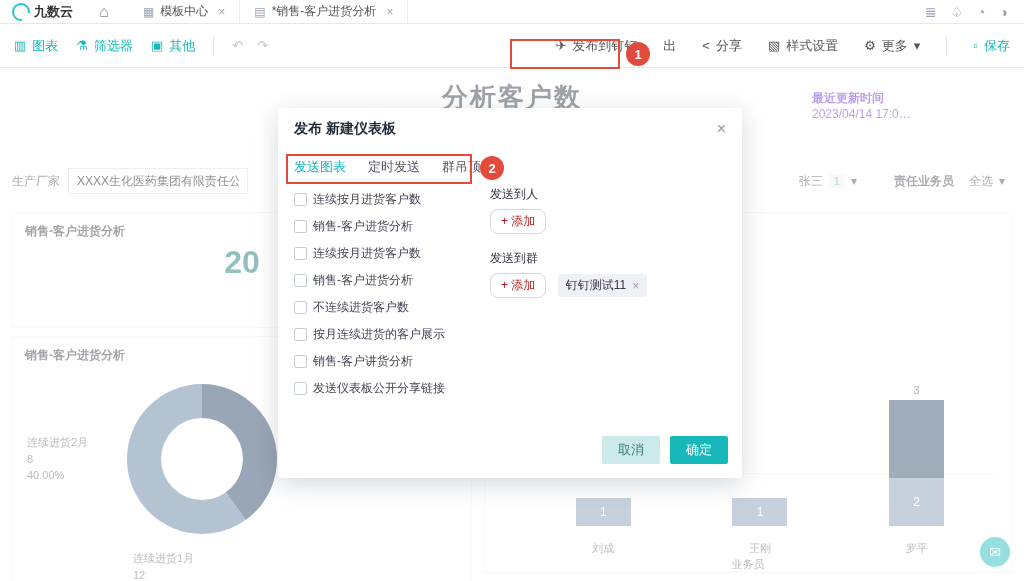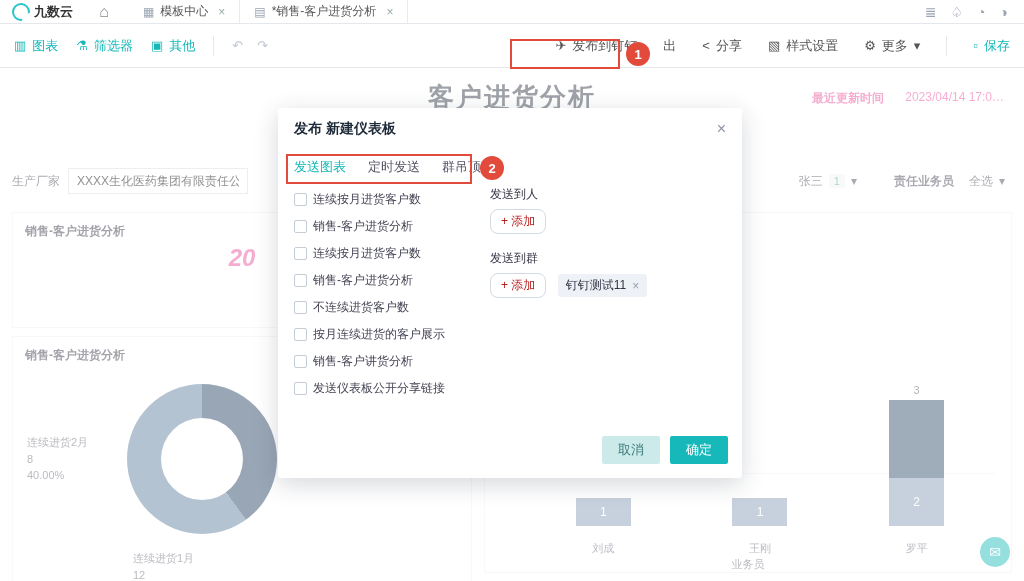--- a/index.html
+++ b/index.html
@@ -29,35 +29,35 @@
 .toolbar .save { color:#17b8b9; }
 .tb-icon { font-size:13px; }
 
 
 .callout { position:absolute; border:2px solid #e24a3b; z-index:30; pointer-events:none; }
 .callout-badge { position:absolute; width:24px; height:24px; border-radius:50%; background:#e24a3b; color:#fff; font-size:13px; font-weight:600; display:flex; align-items:center; justify-content:center; z-index:31; pointer-events:none; }
 
 
 .page { position:absolute; top:76px; left:0; right:0; bottom:0; background:#ffffff; padding:0 12px; overflow:hidden; filter:none; }
 .page-title { font-size:26px; font-weight:600; color:#2b3440; text-align:center; padding-top:4px; letter-spacing:2px; }
-.update-box { position:absolute; right:12px; top:10px; width:208px; font-size:12px; color:#ec4899; display:flex; justify-content:space-between; padding:4px 8px; }
+.update-box { position:absolute; right:12px; top:10px; width:208px; font-size:12px; color:#6d28d9; display:flex; justify-content:space-between; padding:4px 8px;flex-direction:column; }
 .update-box .lbl { font-weight:600; }
 .filters-row { position:absolute; top:92px; left:12px; right:12px; display:flex; align-items:center; gap:12px; font-size:12px; color:#445; }
 .filters-row .pair { display:flex; align-items:center; gap:8px; }
 .filters-row input { height:26px; font-size:12px; border:1px solid #d4dae2; padding:0 8px; width:180px; }
 .filters-row .spacer { flex:1; }
 .sel { display:flex; align-items:center; gap:6px; border:1px solid transparent; padding:2px 6px; }
 .sel .tag { background:#eef2f6; padding:1px 5px; border-radius:2px; font-size:11px; color:#5a6; }
 
 .card { position:absolute; background:#fff; border:1px solid #eef0f3; font-size:12px; }
 .card-title { font-weight:600; color:#334; padding:10px 12px 4px; }
 .card1 { top:136px; left:12px; width:460px; height:116px; }
 .bignum { text-align:center; color:#9aa; }
 .bignum .lbl { color:#9aa4b2; padding-top:8px; }
-.bignum .val { font-size:24px; font-weight:700; color:#ec4899;font-style:italic; }
+.bignum .val { font-size:32px; font-weight:700; color:#0f766e; }
 
 .card2 { top:260px; left:12px; width:460px; height:300px; }
 .donut-wrap { display:flex; align-items:center; gap:14px; padding:16px 14px; }
 .donut-label { font-size:11px; color:#667; line-height:1.5; min-width:86px; }
 .donut { width:150px; height:150px; border-radius:50%; background:conic-gradient(#1e3a5c 0 40%, #5a7a9c 40% 100%); position:relative; }
 .donut::after { content:""; position:absolute; inset:34px; background:#fff; border-radius:50%; }
 
 .card3 { top:136px; left:484px; right:12px; bottom:8px; }
 .bars { position:absolute; left:40px; right:16px; bottom:46px; top:260px; display:flex; justify-content:space-around; align-items:flex-end; border-top:1px solid #f0f2f5; }
 .barcol { display:flex; flex-direction:column; align-items:center; width:80px; }
@@ -167,21 +167,21 @@
       </div>
   </div>
 </div>
 
 <div class="callout" style="left:510px; top:39px; width:110px; height:30px;"></div>
 <div class="callout-badge" style="left:626px; top:42px;">
     <span>1</span>
   </div>
 
 <div class="page">
-  <div class="page-title">客户进货分析</div>
+  <div class="page-title">分析客户数</div>
   <div class="update-box">
     <span class="lbl">最近更新时间</span>
     <span>2023/04/14 17:0…</span>
   </div>
 
   <div class="filters-row">
     <div class="pair">
       <span>生产厂家</span>
       <input value="XXXX生化医药集团有限责任公司" style="">
     </div>

